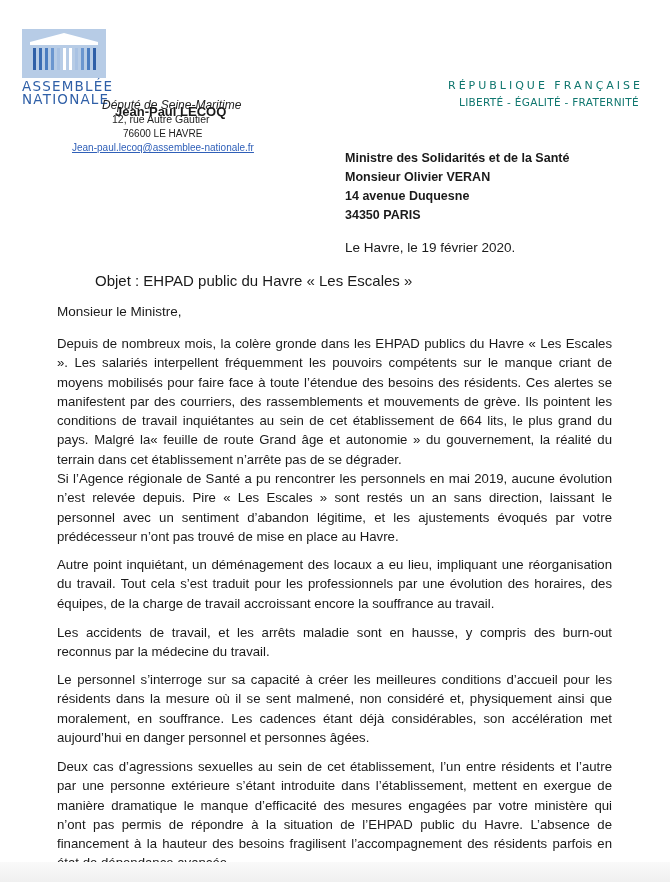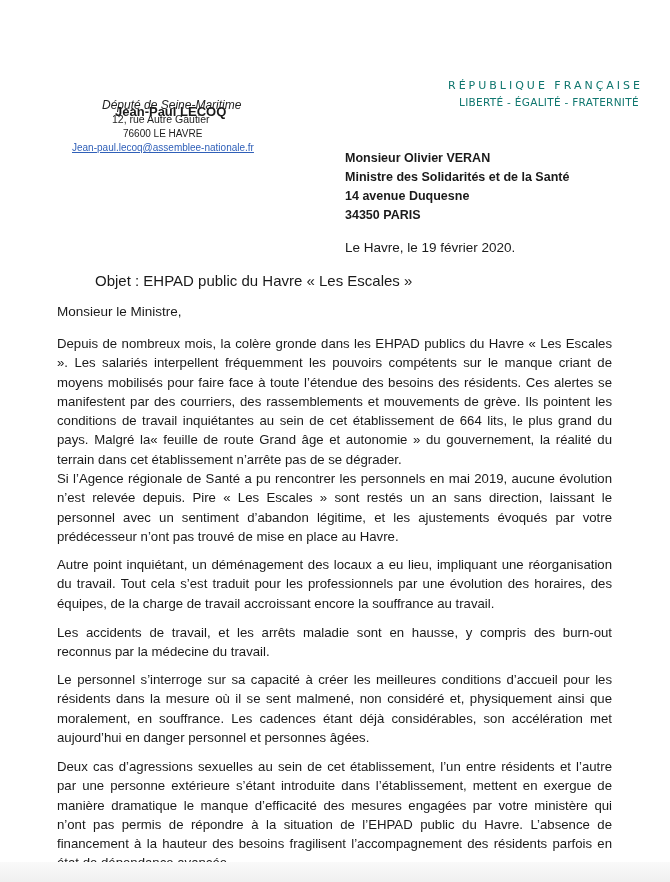--- a/index.html
+++ b/index.html
@@ -165,35 +165,57 @@
     .p6 { top: 757px; }
     .last-line {
       text-align-last: left;
     }
   </style>
 </head>
 <body>
 
 <div class="page">
 
+  <div class="logo">
+    <div class="logo-box">
+      <svg width="84" height="49" viewBox="0 0 84 49">
+
+        <polygon points="8,13 42,4 76,13 76,16 8,16" fill="#ffffff"></polygon>
+
+        <rect x="11" y="19" width="3" height="22" fill="#2f5fa7"></rect>
+        <rect x="17" y="19" width="3" height="22" fill="#3a6cb3"></rect>
+        <rect x="23" y="19" width="3" height="22" fill="#4a7cc0"></rect>
+        <rect x="29" y="19" width="3" height="22" fill="#6b96cf"></rect>
+        <rect x="35" y="19" width="3" height="22" fill="#a9c2e3"></rect>
+        <rect x="41" y="19" width="3" height="22" fill="#ffffff"></rect>
+        <rect x="47" y="19" width="3" height="22" fill="#ffffff"></rect>
+        <rect x="53" y="19" width="3" height="22" fill="#a9c2e3"></rect>
+        <rect x="59" y="19" width="3" height="22" fill="#6b96cf"></rect>
+        <rect x="65" y="19" width="3" height="22" fill="#4a7cc0"></rect>
+        <rect x="71" y="19" width="3" height="22" fill="#2f5fa7"></rect>
+      </svg>
+    </div>
+    <div class="logo-text l1">ASSEMBLÉE</div>
+    <div class="logo-text l2">NATIONALE</div>
+  </div>
 
   <div class="sender-name">Jean-Paul LECOQ</div>
   <div class="sender-title">Député de Seine-Maritime</div>
   <div class="sender-street">12, rue Autre Gautier</div>
   <div class="sender-city">76600 LE HAVRE</div>
   <a class="sender-email">Jean-paul.lecoq@assemblee-nationale.fr</a>
 
   <div class="republic">
     <div class="republic-1">RÉPUBLIQUE FRANÇAISE</div>
     <div class="republic-2">LIBERTÉ - ÉGALITÉ - FRATERNITÉ</div>
   </div>
 
   <div class="recipient">
+    <div>Ministre des Solidarités et de la Santé</div>
     <div>Monsieur Olivier VERAN</div>
-    <div>Ministre des Solidarités et de la Santé</div>
     <div>14 avenue Duquesne</div>
     <div>34350 PARIS</div>
   </div>
 
   <div class="date">Le Havre, le 19 février 2020.</div>
 
   <div class="subject">Objet : EHPAD public du Havre « Les Escales »</div>
   <div class="salutation">Monsieur le Ministre,</div>
 
   <div class="body p1">

